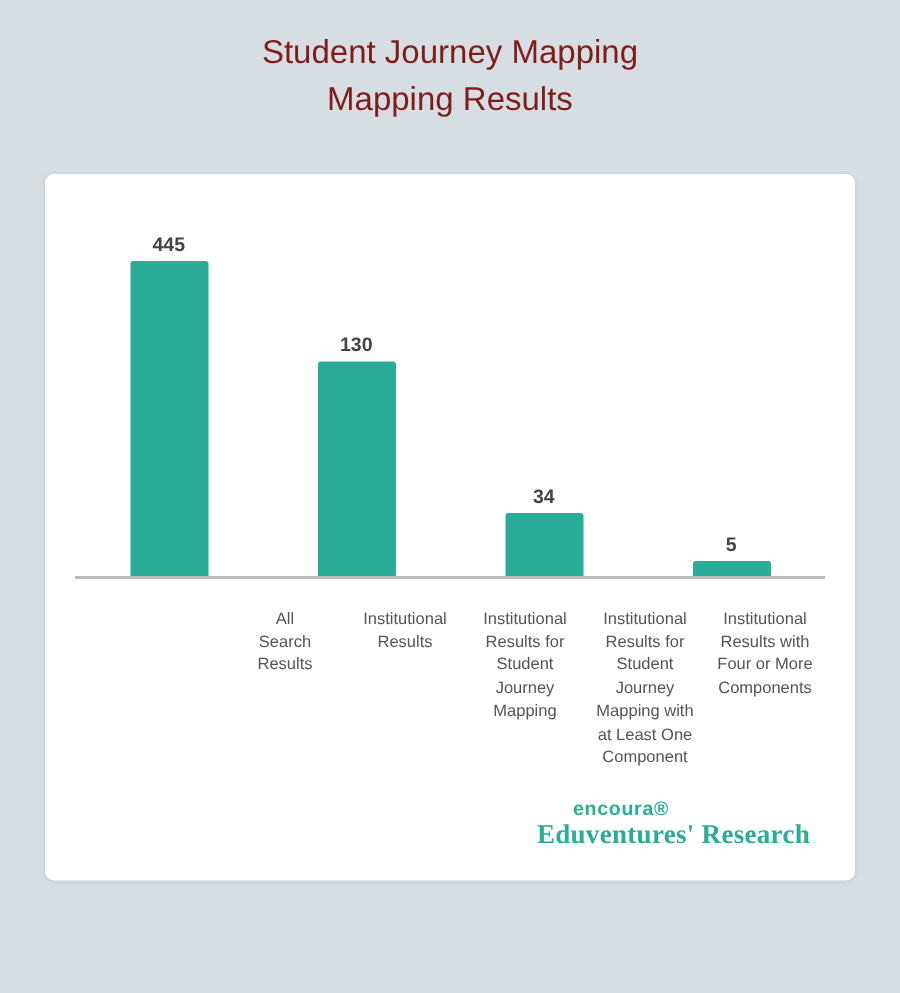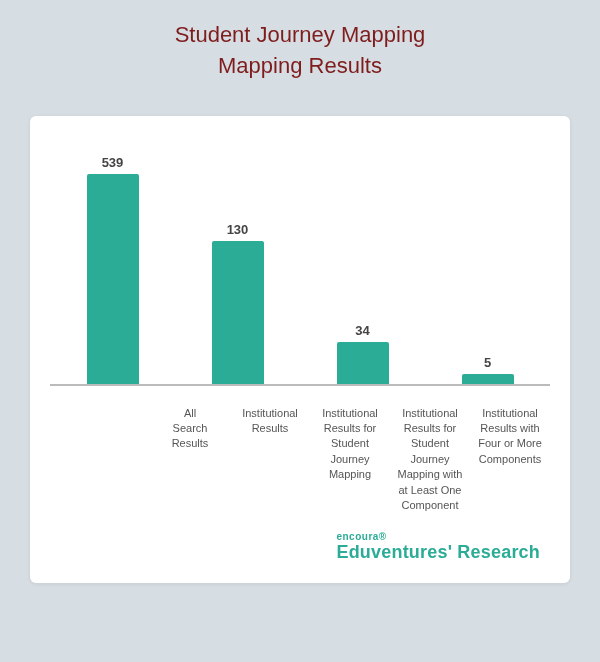--- a/index.html
+++ b/index.html
@@ -76,52 +76,54 @@
       justify-content: flex-end;
       margin-top: 18px;
       padding-right: 10px;
     }
 
     .logo-box {
       text-align: left;
     }
 
     .logo-encoura {
-      font-size: 10px;
+      font-size: 13px;
       font-weight: 700;
       color: #2bac96;
       letter-spacing: 0.5px;
+      margin-left: 24px;
     }
 
     .logo-sub {
       font-size: 18px;
       color: #2bac96;
       font-weight: 600;
       font-style: italic;
       letter-spacing: 0.2px;
     }
 
     .logo-sub span {
       font-style: normal;
       font-weight: 700;
+      font-family: Liberation Serif, serif;
     }
   </style>
 </head>
 <body>
 
 <h1 class="page-title">
   <span>Student Journey Mapping</span><br>
   <span>Mapping Results</span>
 </h1>
 
 <div class="chart-card">
   <div class="chart-area">
 
     <div class="bar-group">
-      <span class="bar-value">539</span>
+      <span class="bar-value">445</span>
       <div class="bar" style="height: 210px;"></div>
     </div>
 
     <div class="bar-group">
       <span class="bar-value">130</span>
       <div class="bar" style="height: 143px;"></div>
     </div>
 
     <div class="bar-group">
       <span class="bar-value">34</span>

